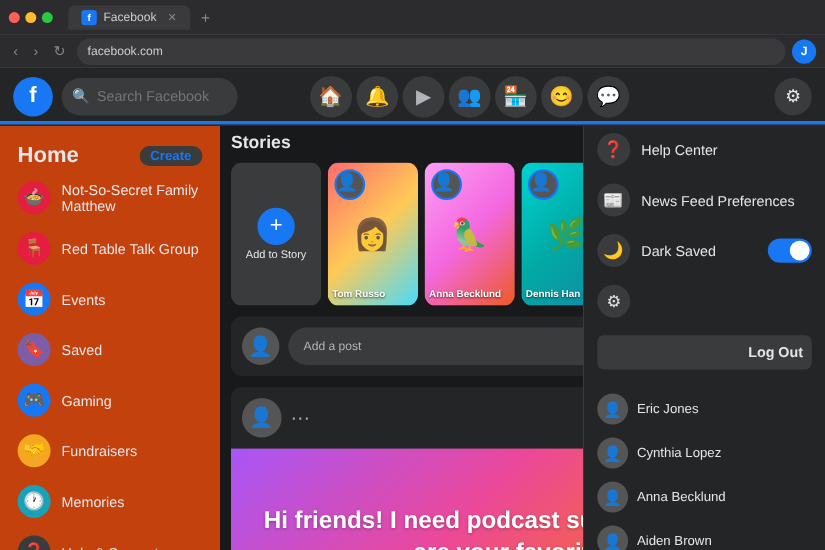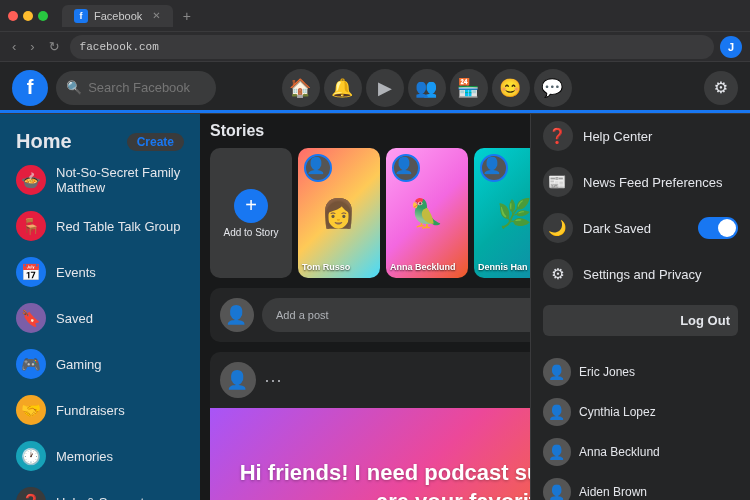--- a/index.html
+++ b/index.html
@@ -88,21 +88,20 @@
     .address-bar {
       flex: 1;
       background: #3a3a3c;
       border-radius: 12px;
       height: 22px;
       display: flex;
       align-items: center;
       padding: 12px 10px;
       font-size: 11px;
       color: #ccc;
-      font-family: Liberation Mono, monospace;
     }
     .profile-icon-browser {
       width: 22px;
       height: 22px;
       border-radius: 50%;
       background: #1877f2;
       display: flex;
       align-items: center;
       justify-content: center;
       font-size: 11px;
@@ -210,21 +209,21 @@
       align-items: center;
       justify-content: center;
       font-size: 16px;
       color: #e4e6eb;
       cursor: pointer;
     }
 
     
     .sidebar {
       width: 200px;
-      background: #0c4a6e;
+      background: #c2410c;
       padding: 60px 8px 8px;
       overflow-y: auto;
       flex-shrink: 0;
       height: 100%;
     }
     .sidebar-header {
       font-size: 20px;
       font-weight: bold;
       color: #e4e6eb;
       padding: 8px 8px 4px;
@@ -774,21 +773,20 @@
     </div>
     <div class="dark-mode-row">
       <div class="dark-mode-icon">🌙</div>
       <span>Dark Saved</span>
       <div class="toggle-switch">
         <div class="toggle-knob"></div>
       </div>
     </div>
     <div class="right-menu-item">
       <div class="right-menu-icon">⚙</div>
-      <span>Settings and Privacy</span>
     </div>
 
     <div class="logout-btn">Log Out</div>
 
     <div class="right-divider"></div>
 
     <div class="friend-item">
       <div class="friend-avatar">👤</div>
       <span>Eric Jones</span>
     </div>

